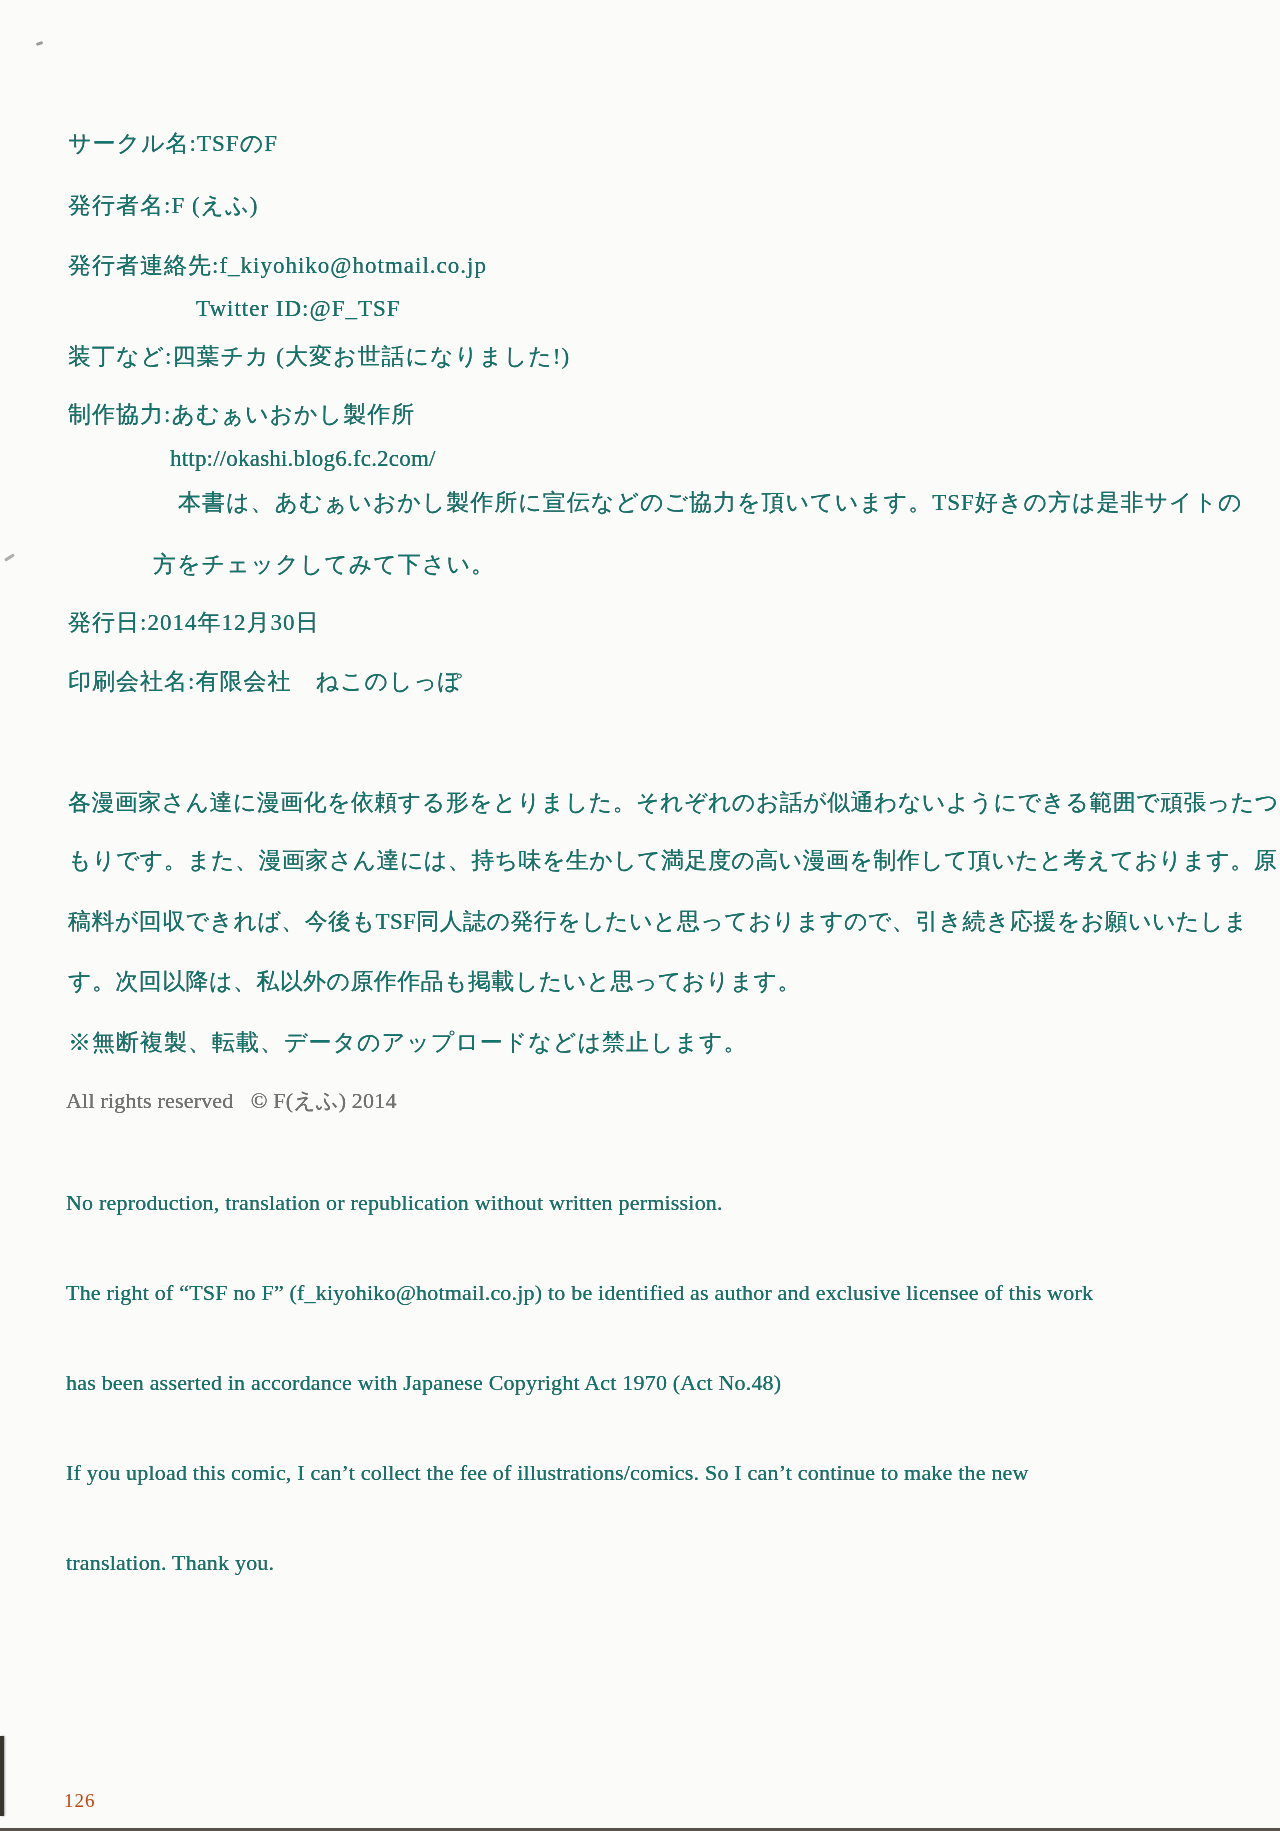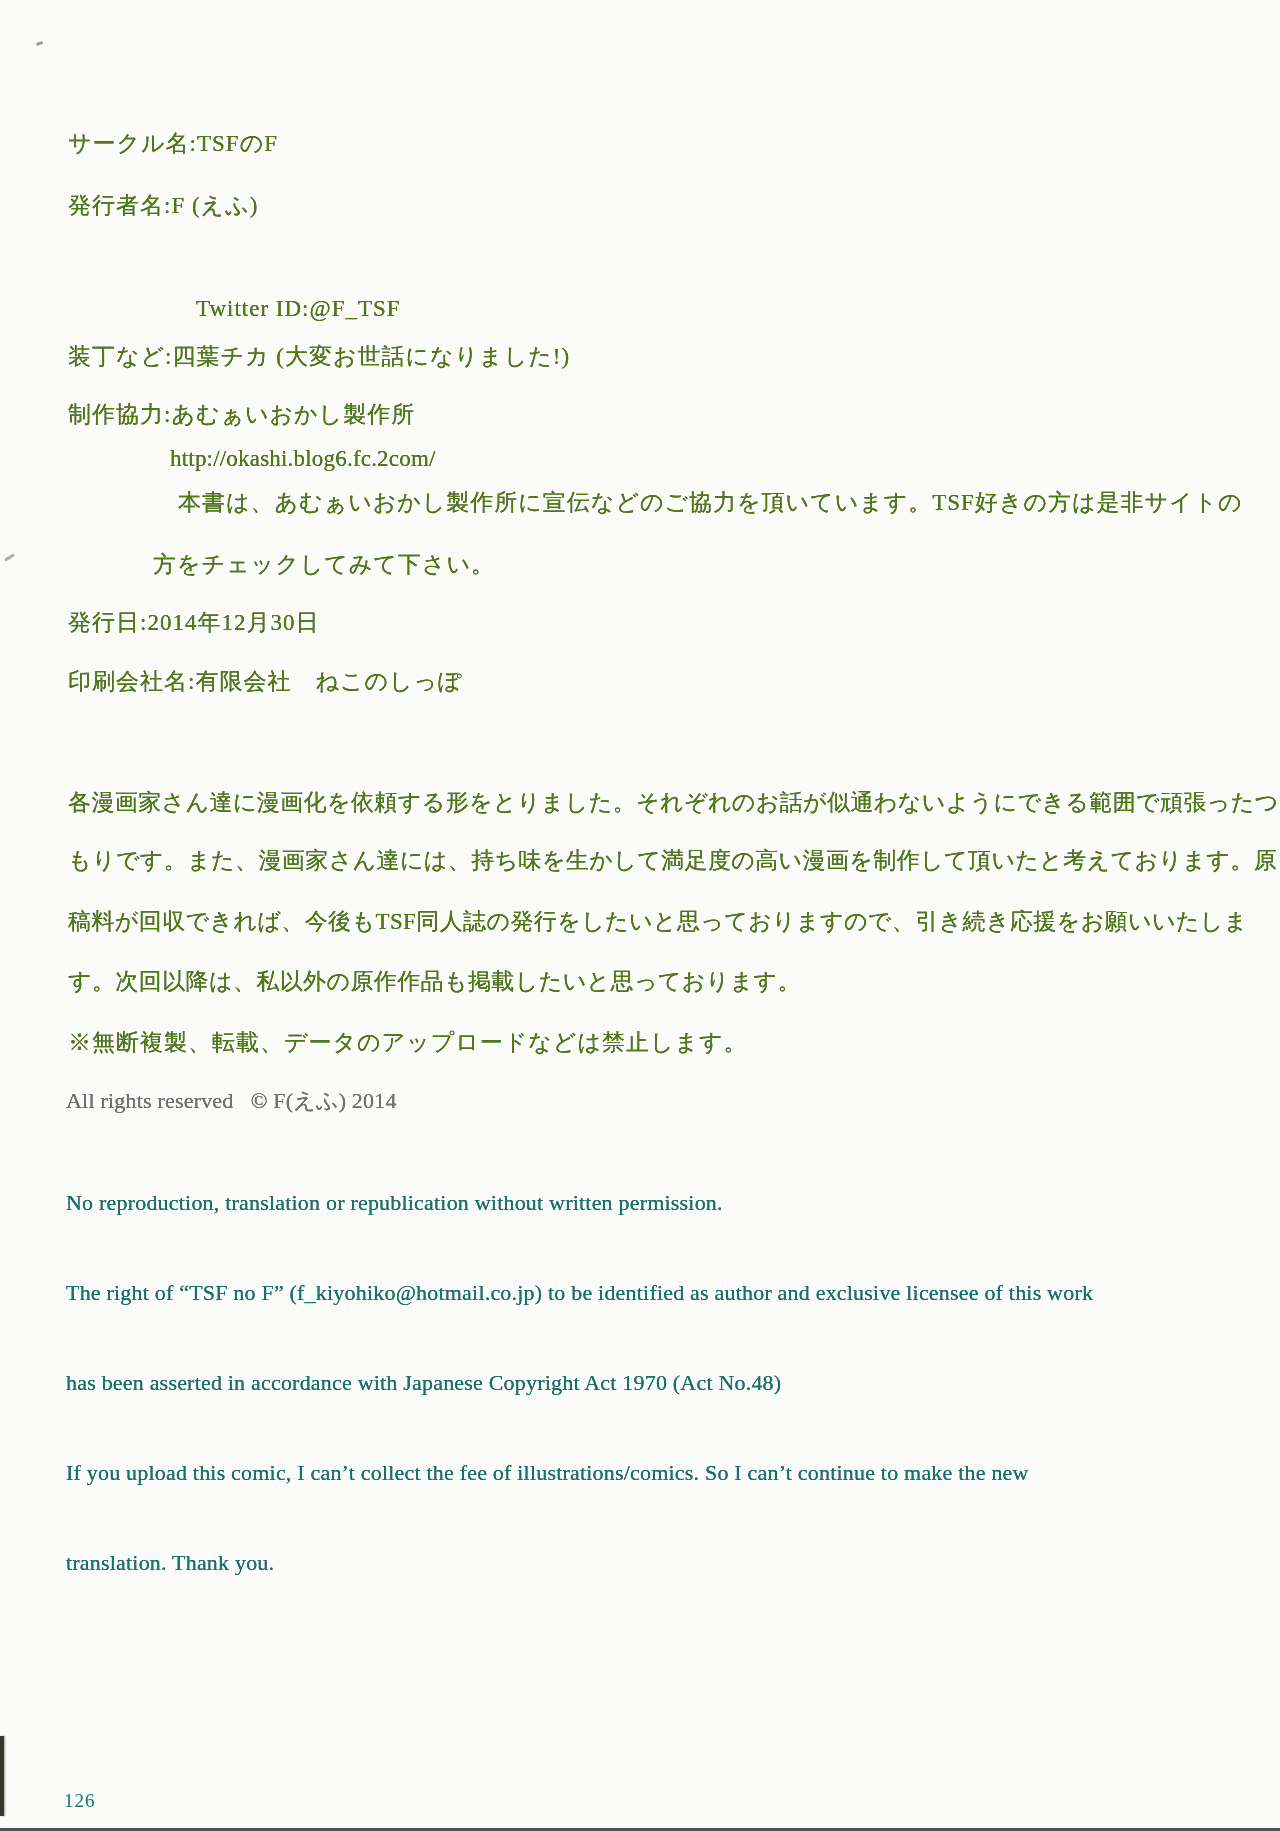--- a/index.html
+++ b/index.html
@@ -15,21 +15,21 @@
     overflow: hidden;
     font-family: "Liberation Serif", "DejaVu Serif", serif;
     color: #1e1e1e;
   }
   .jline {
     position: absolute;
     left: 68px;
     font-size: 23px;
     letter-spacing: 1px;
     white-space: pre;
-    color: #4d7c0f;
+    color: #0f766e;
     text-shadow: 0 0 0.4px #444;
   }
   .indent-twitter { left: 196px; }
   .indent-url { left: 170px; letter-spacing: 0.2px; }
   .indent-note1 { left: 178px; }
   .indent-note2 { left: 153px; }
   .afterword-line { letter-spacing: 0.4px; }
   .afterword-first { left: 82px; }
   .eline {
     position: absolute;
@@ -50,21 +50,21 @@
     white-space: pre;
     color: #0f766e;
     text-shadow: 0 0 0.4px #444;
   }
   .page-number {
     position: absolute;
     left: 64px;
     top: 1790px;
     font-size: 19px;
     letter-spacing: 1px;
-    color: #0f766e;
+    color: #c2410c;
   }
   
   .artifact { position: absolute; }
   .speck-top-left {
     left: 36px; top: 42px;
     width: 7px; height: 3px;
     background: #9a9a96;
     transform: rotate(-18deg);
     border-radius: 2px;
   }
@@ -92,20 +92,21 @@
 
 <div class="page">
 
   <div class="artifact speck-top-left"></div>
   <div class="artifact speck-left-edge"></div>
   <div class="artifact edge-strip-left"></div>
   <div class="artifact edge-line-bottom"></div>
 
   <div class="jline" style="top:128px">サークル名:TSFのF</div>
   <div class="jline" style="top:190px">発行者名:F (えふ)</div>
+  <div class="jline" style="top:250px">発行者連絡先:f_kiyohiko@hotmail.co.jp</div>
   <div class="jline indent-twitter" style="top:296px">Twitter ID:@F_TSF</div>
   <div class="jline" style="top:341px">装丁など:四葉チカ (大変お世話になりました!)</div>
   <div class="jline" style="top:399px">制作協力:あむぁいおかし製作所</div>
   <div class="jline indent-url" style="top:446px">http://okashi.blog6.fc.2com/</div>
   <div class="jline indent-note1" style="top:487px">本書は、あむぁいおかし製作所に宣伝などのご協力を頂いています。TSF好きの方は是非サイトの</div>
   <div class="jline indent-note2" style="top:549px">方をチェックしてみて下さい。</div>
   <div class="jline" style="top:607px">発行日:2014年12月30日</div>
   <div class="jline" style="top:666px">印刷会社名:有限会社　ねこのしっぽ</div>
 
   <div class="jline afterword-line" style="top:787px">各漫画家さん達に漫画化を依頼する形をとりました。それぞれのお話が似通わないようにできる範囲で頑張ったつ</div>

